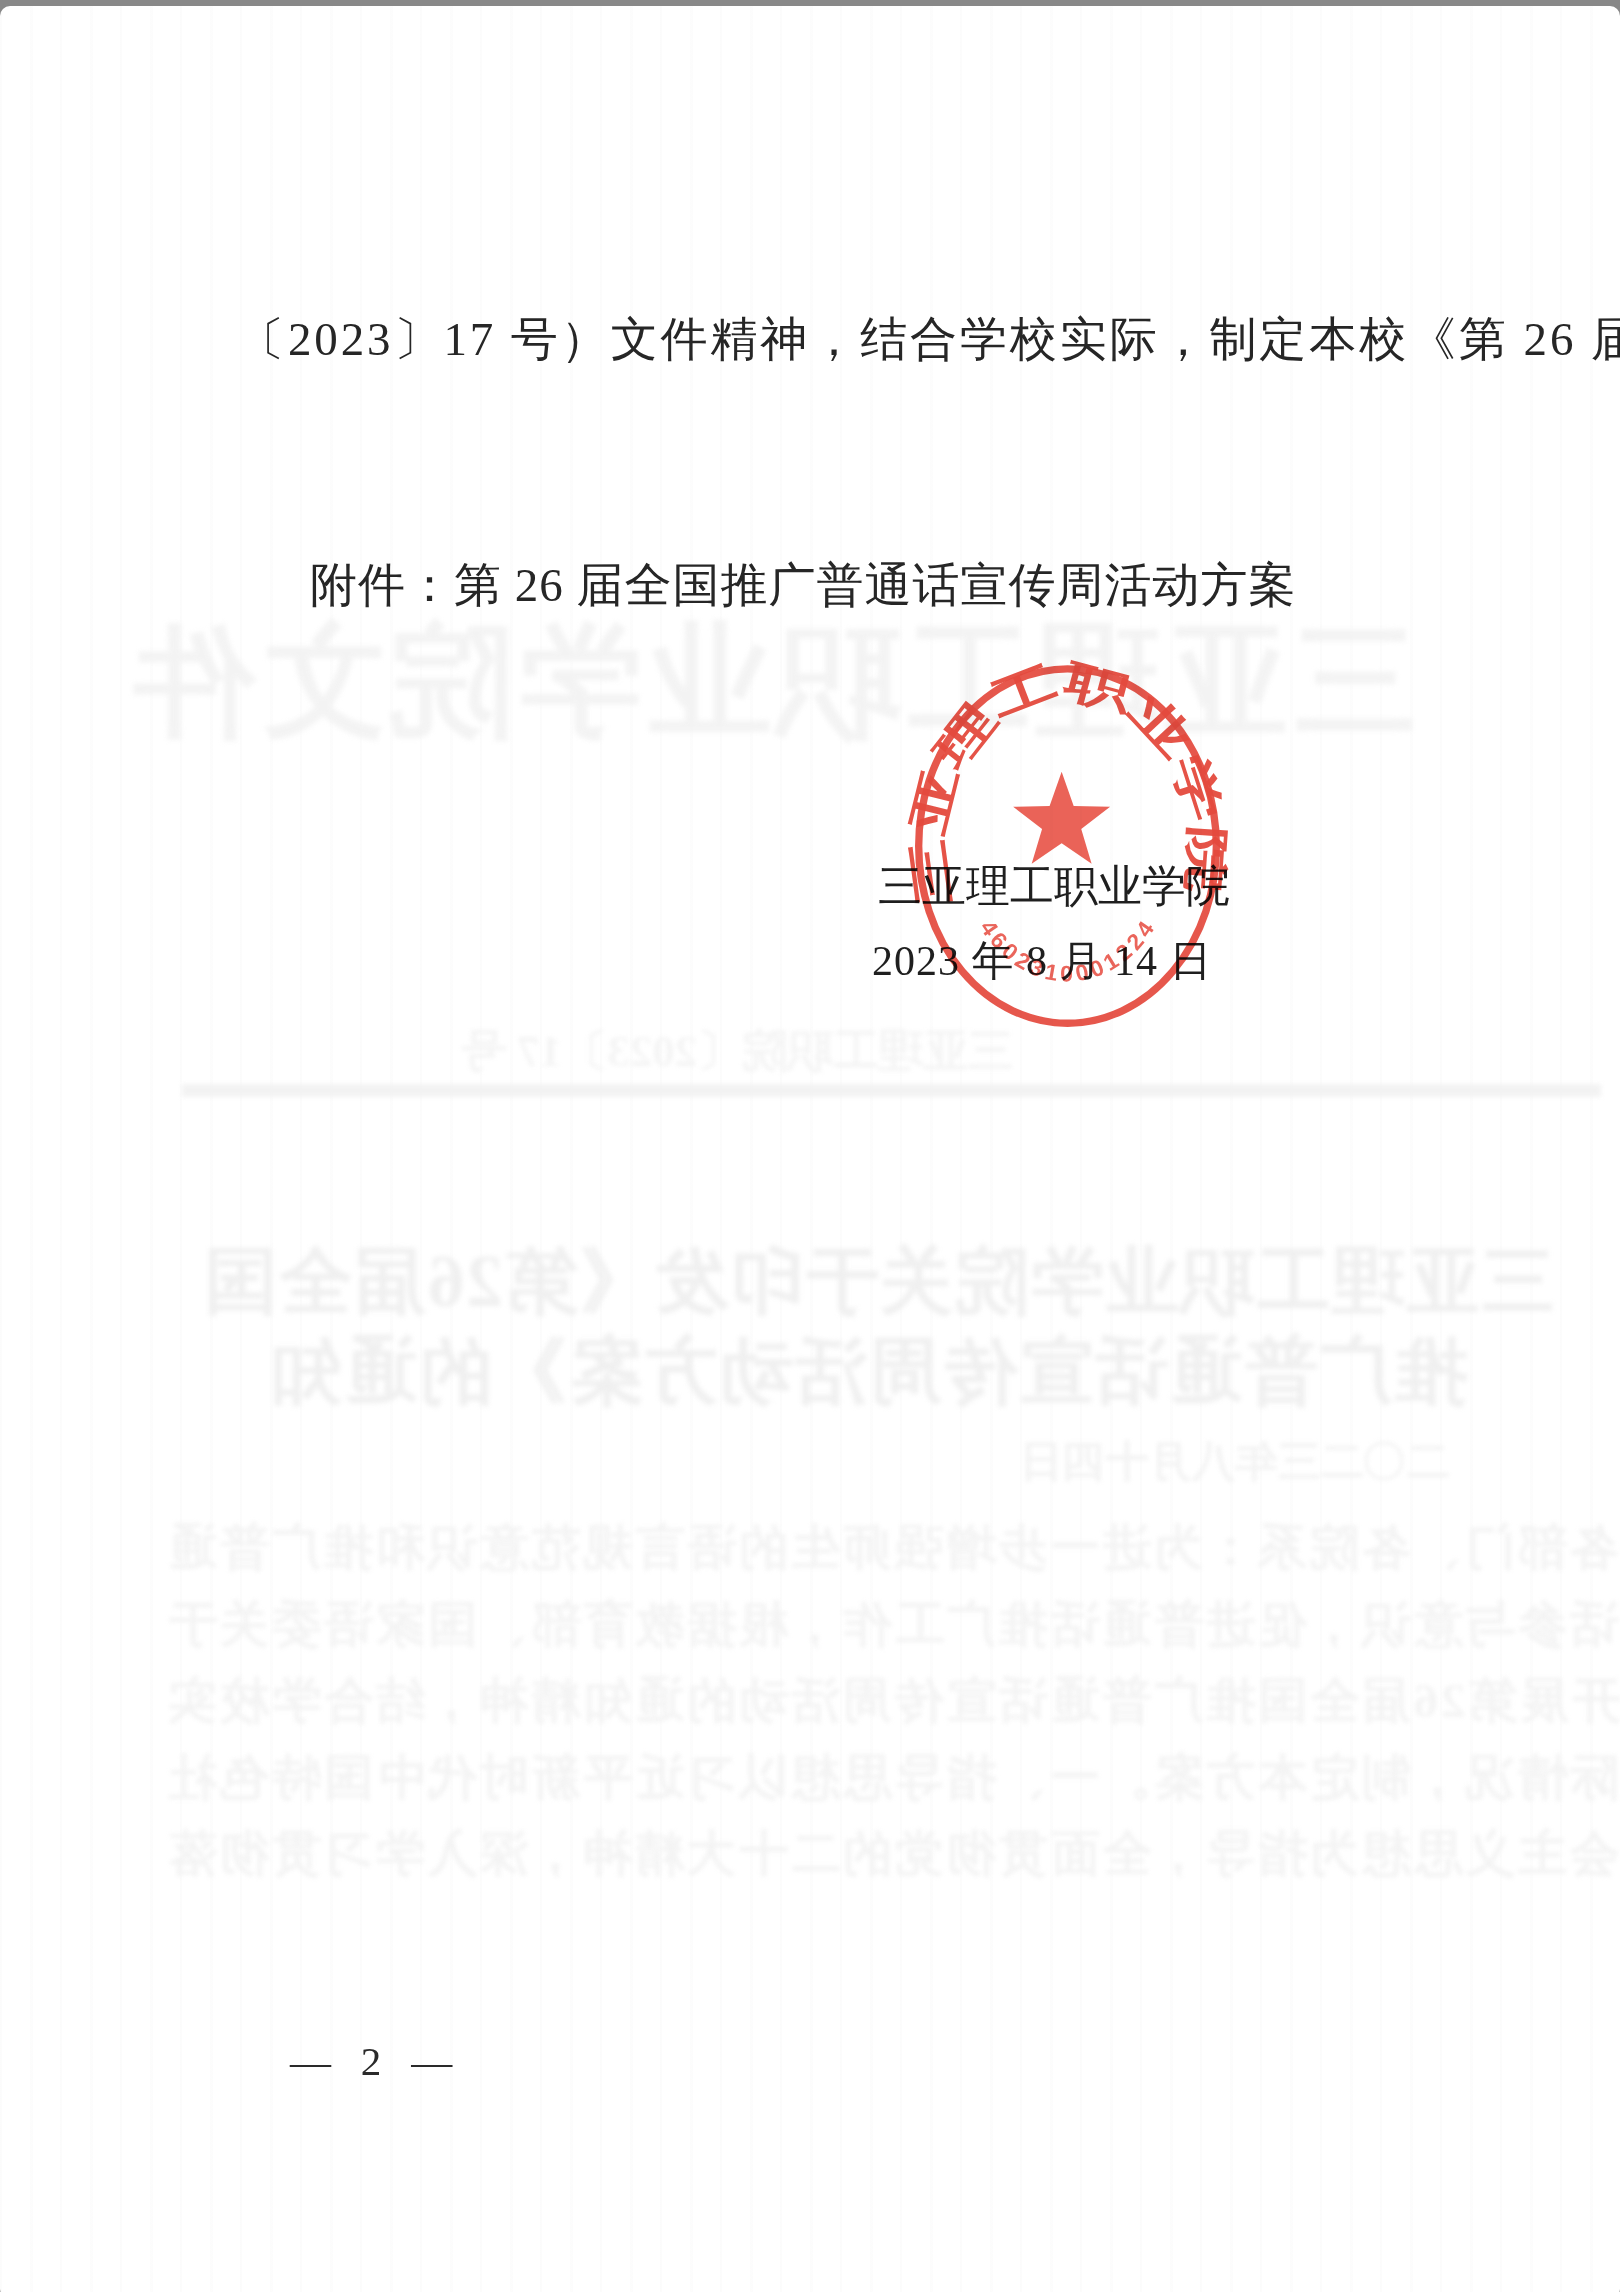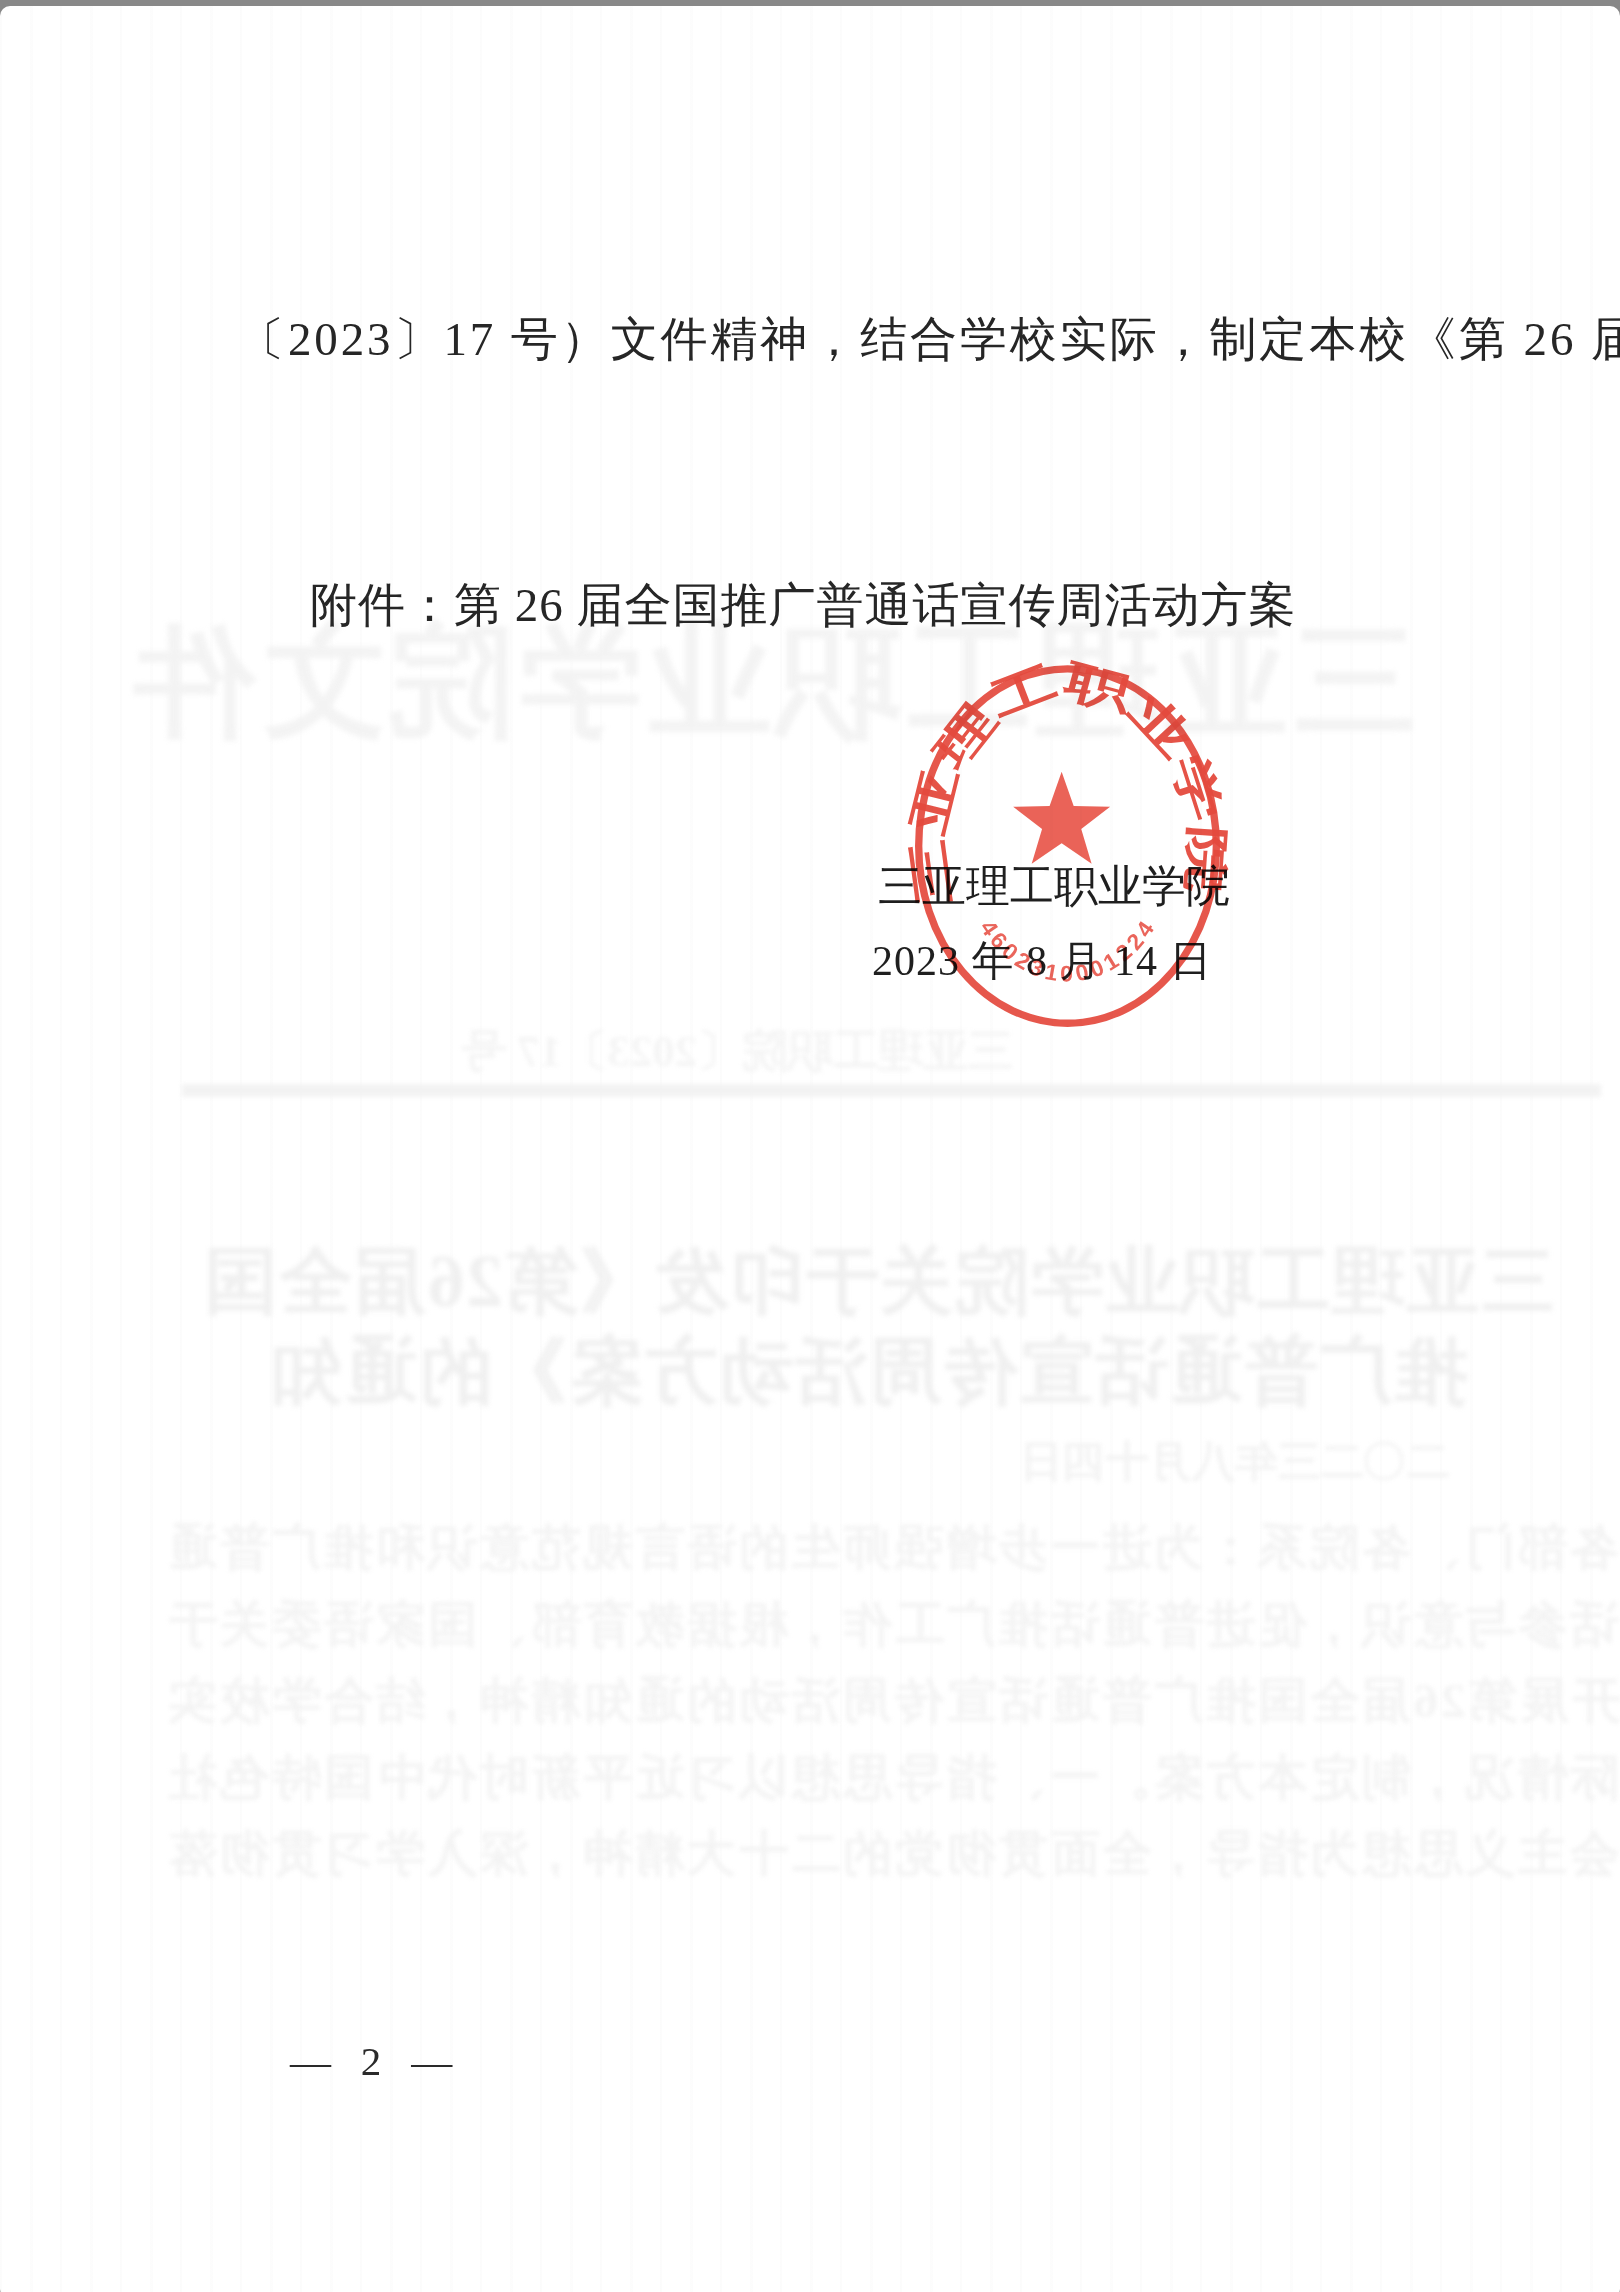--- a/index.html
+++ b/index.html
@@ -24,21 +24,21 @@
   }
   .bodyline{
     position:absolute;
     white-space:nowrap;
     font-size:47px;
     letter-spacing:2px;
     color:#262626;
   }
   .line1{left:238px;top:302px;letter-spacing:2.9px;}
   .line2{left:180px;top:396px;letter-spacing:0px;}
-  .attach{left:310px;top:568px;letter-spacing:1px;}
+  .attach{left:310px;top:548px;letter-spacing:1px;}
   .signature{
     position:absolute;left:878px;top:851px;
     font-size:44px;letter-spacing:0px;white-space:nowrap;color:#1f1f1f;
   }
   .dateline{
     position:absolute;left:872px;top:927px;
     font-size:42px;letter-spacing:1px;white-space:nowrap;color:#1f1f1f;
   }
   .pagenum{
     position:absolute;left:290px;top:2031px;

